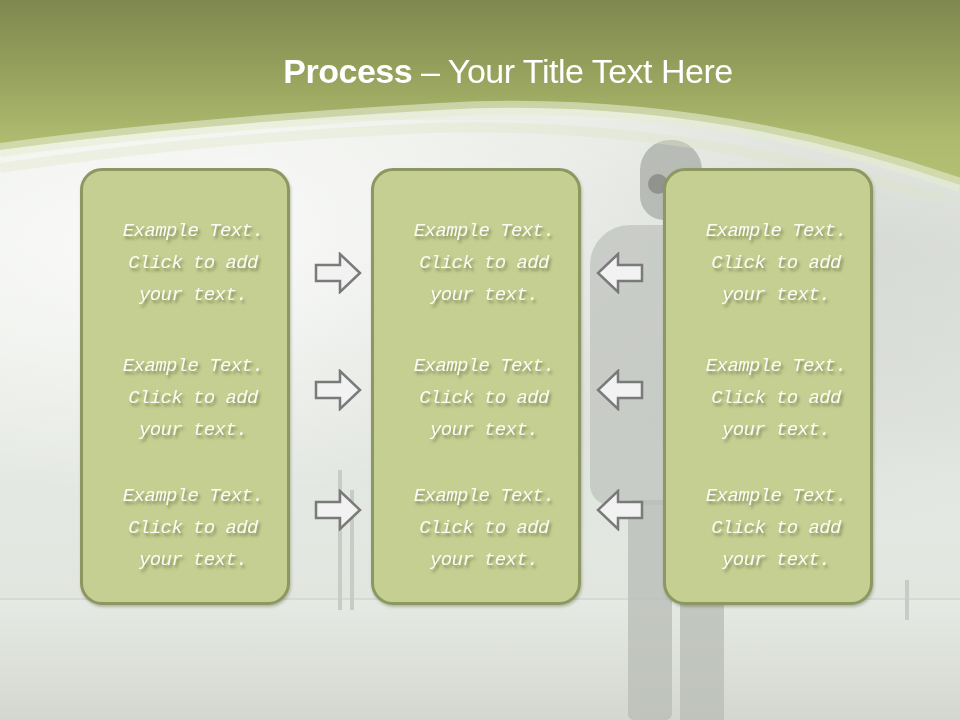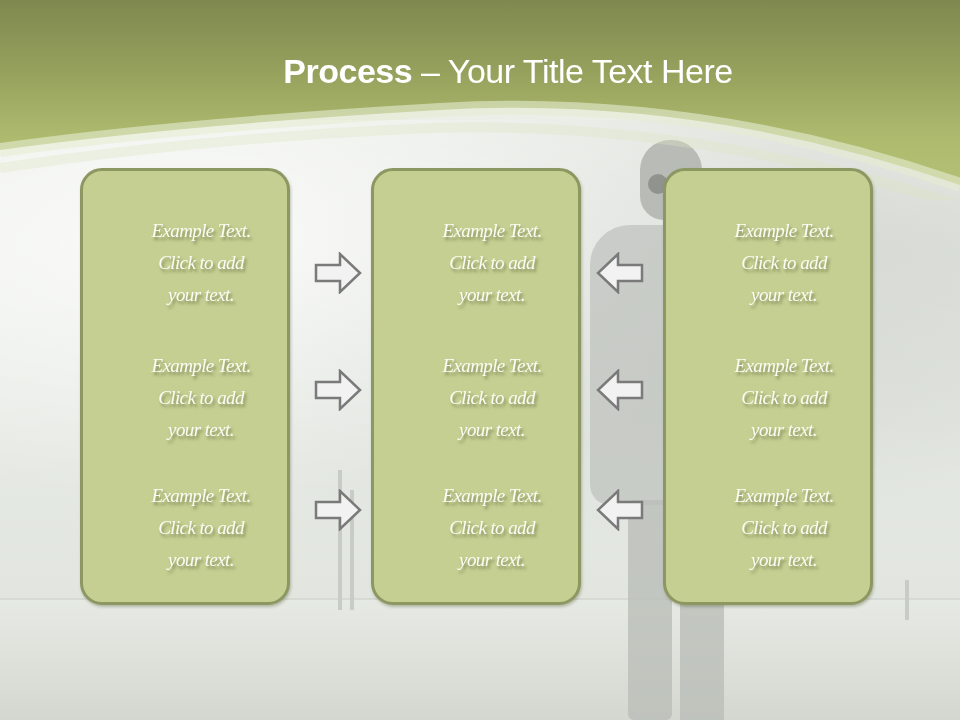--- a/index.html
+++ b/index.html
@@ -23,22 +23,22 @@
   .fig-goggle { position: absolute; top: 34px; width: 20px; height: 20px; border-radius: 50%; background: #6e726c; opacity: 0.9; }
   .fig-body { position: absolute; left: 10px; top: 95px; width: 120px; height: 280px; border-radius: 40px 40px 20px 20px; background: #c2c6c0; opacity: 0.8; }
   .fig-leg { position: absolute; top: 370px; width: 44px; height: 220px; background: #babeb8; opacity: 0.8; border-radius: 6px; }
   .title { position: absolute; left: 0; top: 52px; width: 960px; text-align: center; color: #ffffff;
     font-family: "Liberation Sans", sans-serif; font-size: 34px; letter-spacing: -0.5px; padding-left: 28px; }
   .title .bold { font-weight: bold; }
   
   .box { position: absolute; top: 168px; width: 210px; height: 437px; box-sizing: border-box;
     background: #c6cf92; border: 3px solid #8d9762; border-radius: 22px;
     box-shadow: 1px 2px 3px rgba(80,90,50,0.35); }
-  .box-item { position: absolute; left: 16px; width: 100%; text-align: center; color: #fbfcf4;
-    font-family: Liberation Serif, serif; font-style: italic; font-size: 19px; line-height: 32px;
+  .box-item { position: absolute; left: 8px; width: 100%; text-align: center; color: #fbfcf4;
+    font-family: Liberation Mono, monospace; font-style: italic; font-size: 19px; line-height: 32px;
     text-shadow: 2px 3px 3px rgba(70,80,40,0.55); letter-spacing: -0.6px; }
   .box-item span { display: block; }
   
   .arrow { position: absolute; width: 48px; height: 42px; }
 </style>
 </head>
 <body>
 
 <div class="slide">
   <div class="sky"></div>

